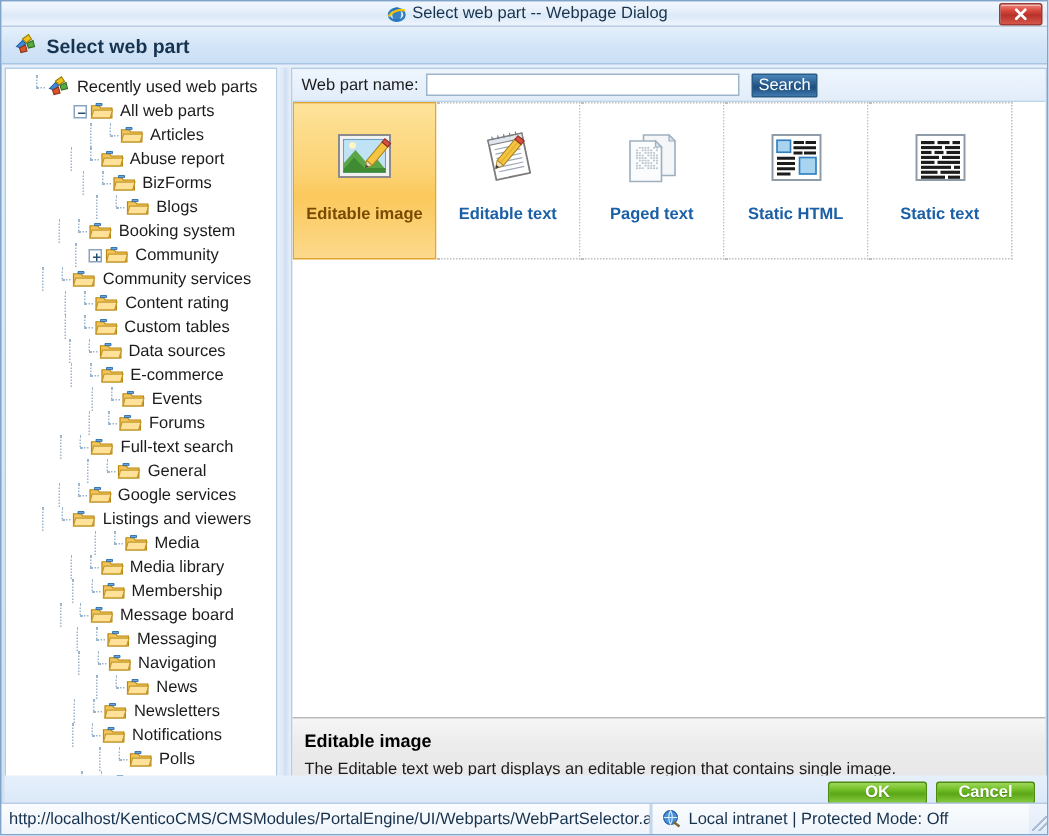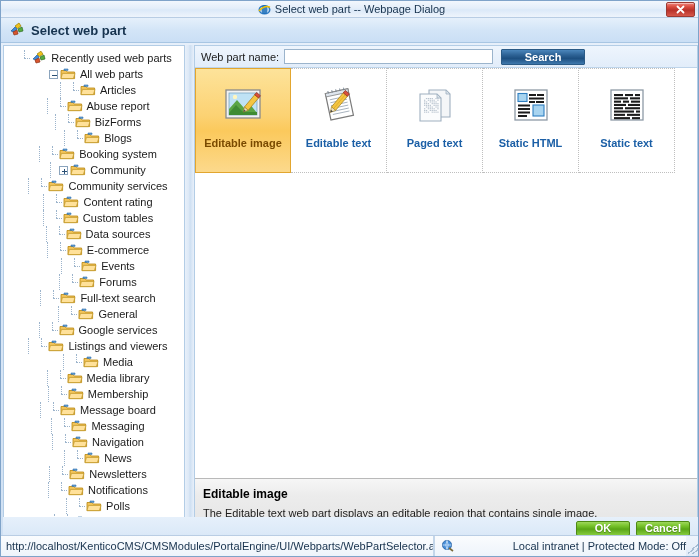--- a/index.html
+++ b/index.html
@@ -158,26 +158,26 @@
     width: 209px; height: 15px;
     border: 1px solid #9bb4cc;
     background: #fff;
     font-family: "Liberation Sans", sans-serif;
     font-size: 11px;
     padding: 0 2px;
     outline: none;
   }
   #search-btn {
     margin-left: 8px;
-    width: 84px; height: 16px;
+    width: 44px; height: 16px;
     border: 1px solid #2a5a86;
     border-radius: 1px;
     background: linear-gradient(180deg,#4b86bb 0%,#2e6396 35%,#1d4f80 60%,#3f79ad 100%);
     color: #ffffff;
-    font-size: 11px; font-weight: bold;
+    font-size: 11px; font-weight: normal;
     font-family: "Liberation Sans", sans-serif;
     cursor: pointer;
     line-height: 14px;
     padding: 0;
   }
 
   
   #cards-area {
     flex: 1;
     background: #ffffff;
@@ -229,21 +229,21 @@
   
   #footer-bar {
     position: absolute;
     left: 2px; top: 516px;
     width: 695px; height: 22px;
     background: linear-gradient(180deg,#e6f0fb 0%,#d8e7f7 100%);
     display: flex; align-items: center; justify-content: flex-end;
     padding-right: 8px;
   }
   .grn-btn {
-    width: 54px; height: 15px;
+    width: 66px; height: 15px;
     margin-left: 6px;
     border: 1px solid #4e8a13;
     border-radius: 2px;
     background: linear-gradient(180deg,#9ed75c 0%,#77c32b 30%,#5aa617 55%,#86cc3e 100%);
     color: #ffffff;
     font-size: 11px; font-weight: bold;
     font-family: "Liberation Sans", sans-serif;
     text-align: center;
     line-height: 13px;
     cursor: pointer;
@@ -271,21 +271,20 @@
     white-space: nowrap; overflow: hidden;
   }
   #status-zone {
     width: 252px;
     display: flex; align-items: center;
     padding-left: 6px;
     background: linear-gradient(180deg,#fafcfe 0%,#eef4fb 100%);
     border-left: 1px solid #c3d6ea;
     font-size: 11px; color: #17324d;
     white-space: nowrap;
-    justify-content: space-between;
   }
   #status-zone .zone-ico { width:14px; height:14px; margin-right:4px; flex:0 0 auto; }
   #status-grip {
     width: 14px;
     position: relative;
   }
   #status-grip::after {
     content:''; position:absolute; right:2px; bottom:2px;
     width:10px; height:10px;
     background:

